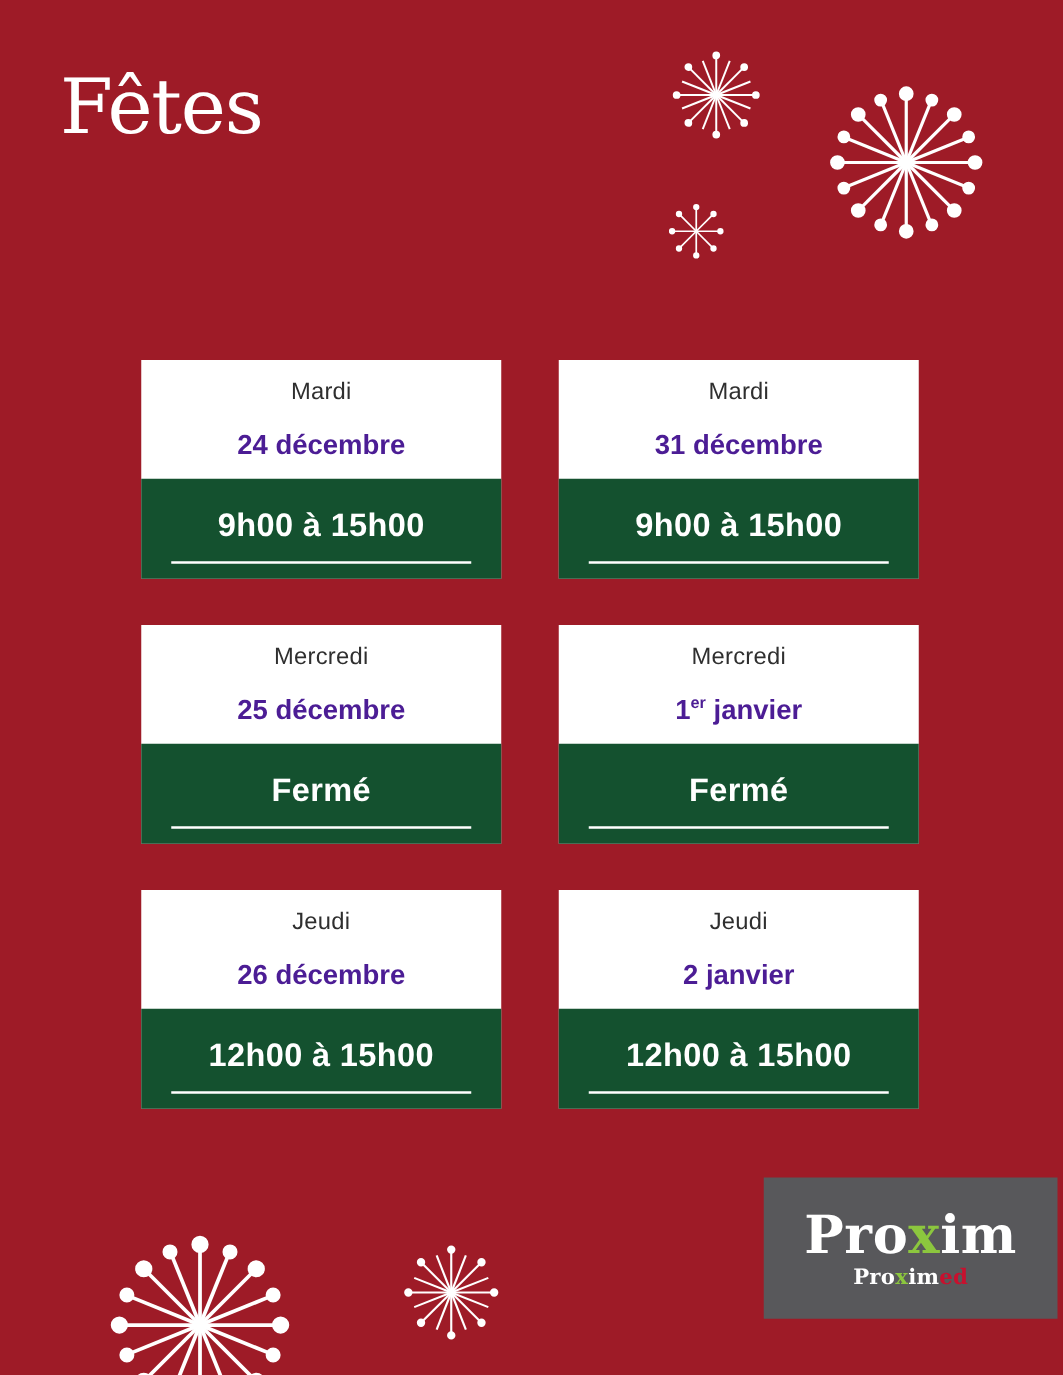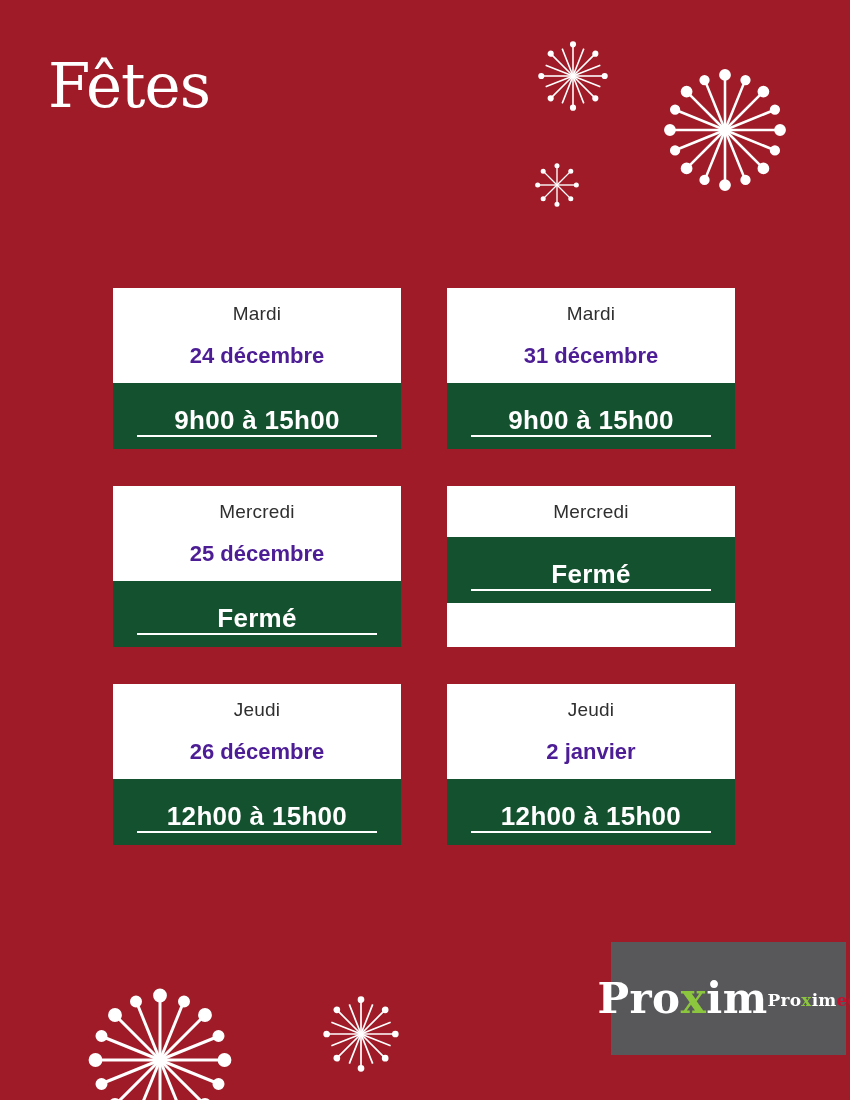--- a/index.html
+++ b/index.html
@@ -97,33 +97,34 @@
     background: #14512f;
     padding: 22px 24px 12px 24px;
     text-align: center;
   }
   .card-hours {
     color: #ffffff;
     font-size: 26px;
     font-weight: bold;
     line-height: 30px;
     letter-spacing: 0.3px;
+    padding-bottom: 14px;
     border-bottom: 2px solid #ffffff;
   }
 
   
   .logo-box {
     position: absolute;
     left: 611px;
     top: 942px;
     width: 235px;
     height: 113px;
     background: #58585b;
     display: flex;
-    flex-direction: row;
+    flex-direction: column;
     align-items: center;
     justify-content: center;
   }
   .logo-main {
     color: #ffffff;
     font-family: "DejaVu Serif", "Liberation Serif", serif;
     font-weight: bold;
     font-size: 42px;
     line-height: 44px;
     letter-spacing: 0.5px;
@@ -346,20 +347,21 @@
           <div class="card-day">Mercredi</div>
           <div class="card-date">25 décembre</div>
         </div>
         <div class="card-bottom">
           <div class="card-hours">Fermé</div>
         </div>
       </div>
       <div class="card">
         <div class="card-top">
           <div class="card-day">Mercredi</div>
+          <div class="card-date"><span>1</span><sup>er</sup><span> janvier</span></div>
         </div>
         <div class="card-bottom">
           <div class="card-hours">Fermé</div>
         </div>
       </div>
     </div>
 
     <div class="card-row">
       <div class="card">
         <div class="card-top">

